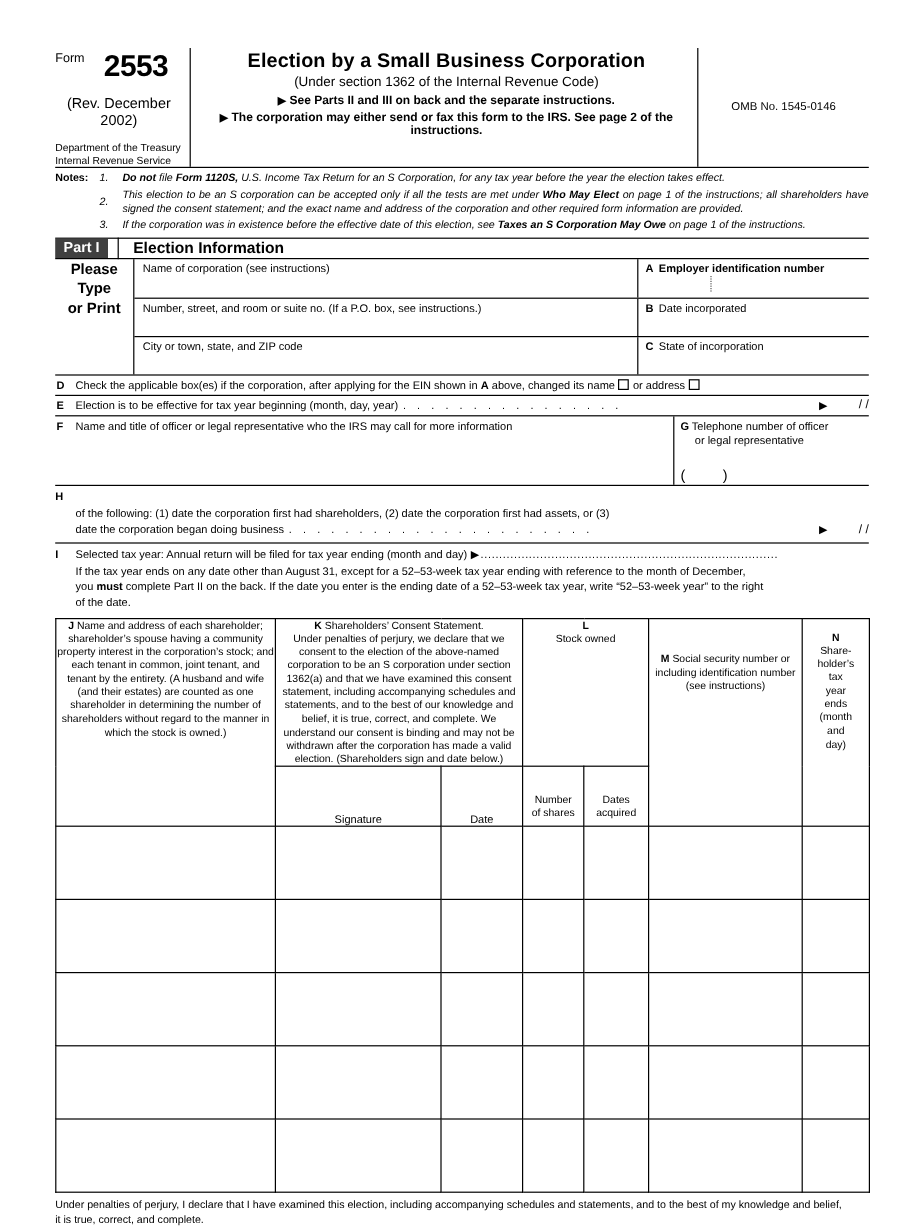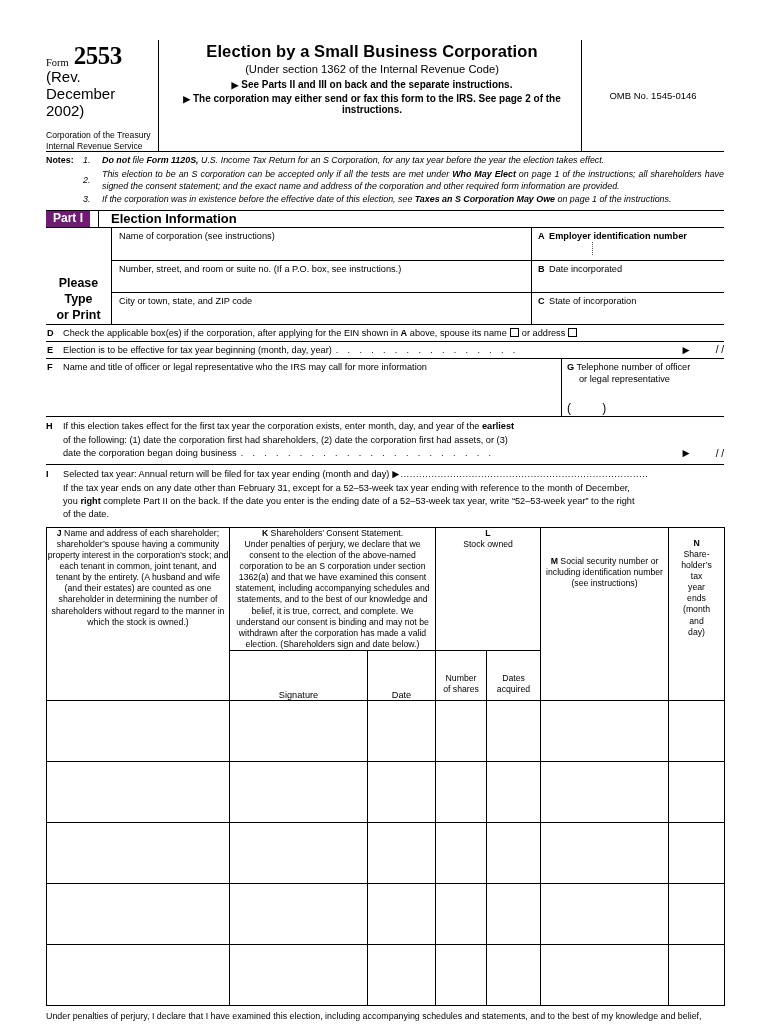--- a/index.html
+++ b/index.html
@@ -12,24 +12,24 @@
     -webkit-font-smoothing: none;
   }
   .page { position: relative; width: 770px; height: 1024px; padding: 0; }
   .sheet { position:absolute; left:46px; top:40px; width:678px; }
 
   
   .hdr { display:flex; align-items:stretch; }
   .hdr-left { width:113px; padding-right:6px; border-right:1.4px solid #000; }
   .hdr-mid  { flex:1; padding:2px 4px 0 8px; text-align:center; border-right:1.4px solid #000;}
   .hdr-right{ width:142px; display:flex; align-items:center; justify-content:center; }
-  .formline { display:flex; align-items:flex-end; gap:5px; padding-top:3px;font-family:Liberation Serif, serif;}
+  .formline { display:flex; align-items:flex-start; gap:16px; padding-top:3px;}
   .formword { font-size:10.5px; }
   .formnum { font-size:25px; font-weight:bold; letter-spacing:-0.5px; line-height:1; }
-  .rev { font-size:15px; margin-top:0; }
+  .rev { font-size:12px; margin-top:11px;text-align:center; }
   .dept { font-size:8.6px; margin-top:11px; line-height:1.25; }
   .ttl { font-size:16.5px; font-weight:bold; letter-spacing:0.1px; line-height:1.15; }
   .sub1 { font-size:11.2px; font-weight:normal; margin-top:2px; }
   .sub2 { font-size:10px; font-weight:bold; margin-top:4px; }
   .sub3 { font-size:10px; font-weight:bold; margin-top:3px; padding-bottom:2px;}
   .omb { font-size:9.5px; }
   .tri { font-size:9px; }
 
   .rule-thick { border-top:1.6px solid #000; }
 
@@ -37,26 +37,26 @@
   .notes { padding:3px 0 4px 0; }
   .noterow { display:flex; font-size:8.9px; line-height:1.3;align-items:center; }
   .notes-lbl { font-weight:bold; width:37px; flex:0 0 37px; font-style:normal; }
   .note-num { width:19px; flex:0 0 19px; font-style:italic; }
   .note-txt { flex:1; font-style:italic; text-align:justify; }
   .note-txt b { font-style:italic; font-weight:bold; }
   .noterow + .noterow { margin-top:2px; }
 
   
   .partbar { display:flex; align-items:center; border-top:1.6px solid #000; border-bottom:1.2px solid #000; height:18px;}
-  .partbox { background:#701a75; color:#fff; font-weight:bold; font-size:12px; padding:1px 7px 2px 7px; margin-right:0; line-height:1.05;}
+  .partbox { background:#404040; color:#fff; font-weight:bold; font-size:12px; padding:1px 7px 2px 7px; margin-right:0; line-height:1.05;}
   .parttitle { font-size:13px; font-weight:bold; padding-left:12px; border-left:1.2px solid #000; margin-left:8px; height:18px; line-height:17px; flex:1;}
 
   
   .addrblock { display:flex; border-bottom:1.4px solid #000;}
-  .typeprint { width:66px; flex:0 0 66px; display:flex; align-items:flex-end; justify-content:center;
+  .typeprint { width:66px; flex:0 0 66px; display:flex; align-items:flex-start; justify-content:center;
                text-align:center; font-weight:bold; font-size:12.4px; line-height:1.32; border-right:1.2px solid #000;}
   .addrcol { flex:1; }
   .arow { display:flex; height:32px; }
   .arow + .arow { border-top:0.9px solid #000; }
   .aleft { flex:1; padding:3px 0 0 7px; font-size:9.2px; border-right:1.2px solid #000;}
   .aright { width:192px; flex:0 0 192px; padding:3px 0 0 6px; font-size:9.2px; position:relative;}
   .aright .kl { font-weight:bold; display:inline-block; width:11px;}
   .aright.bold-lbl .txt { font-weight:bold; }
   .dotsep { position:absolute; left:60px; top:14px; height:13px; border-left:1.4px dotted #555; }
 
@@ -110,21 +110,21 @@
  <div class="sheet">
 
   <div class="hdr">
     <div class="hdr-left">
       <div class="formline">
         <span class="formword">Form</span>
         <span class="formnum">2553</span>
       </div>
       <div class="rev">(Rev. December 2002)</div>
       <div class="dept">
-        <div>Corporation of the Treasury</div>
+        <div>Department of the Treasury</div>
         <div>Internal Revenue Service</div>
       </div>
     </div>
 
     <div class="hdr-mid">
       <div class="ttl">Election by a Small Business Corporation</div>
       <div class="sub1">(Under section 1362 of the Internal Revenue Code)</div>
       <div class="sub2">
         <span class="tri">▶</span>
         <span>See Parts II and III on back and the separate instructions.</span>
@@ -197,21 +197,21 @@
         <div class="aright">
           <span class="kl">C</span><span class="txt">State of incorporation</span>
         </div>
       </div>
 
     </div>
   </div>
 
   <div class="drow">
     <span class="kltr">D</span>
-    <span>Check the applicable box(es) if the corporation, after applying for the EIN shown in</span>&nbsp;<b>A</b>&nbsp;<span>above, spouse its name</span>
+    <span>Check the applicable box(es) if the corporation, after applying for the EIN shown in</span>&nbsp;<b>A</b>&nbsp;<span>above, changed its name</span>
     <span class="chk"></span>
     <span>or address</span>
     <span class="chk"></span>
   </div>
 
   <div class="drow">
     <span class="kltr">E</span>
     <span>Election is to be effective for tax year beginning (month, day, year)</span>
     <span class="leader">. . . . . . . . . . . . . . . .</span>
     <span>▶</span>
@@ -227,21 +227,20 @@
       <span style="font-weight:bold;">G</span>
       <span>Telephone number of officer</span>
       <div style="padding-left:12px;">or legal representative</div>
       <div class="paren">(            )</div>
     </div>
   </div>
 
   <div class="hblock">
     <div class="hline">
       <span class="hind">H</span>
-      <span><span>If this election takes effect for the first tax year the corporation exists, enter month, day, and year of the </span><b>earliest</b></span>
     </div>
     <div class="hline">
       <span class="hind"></span>
       <span>of the following: (1) date the corporation first had shareholders, (2) date the corporation first had assets, or (3)</span>
     </div>
     <div class="hline">
       <span class="hind"></span>
       <span>date the corporation began doing business</span>
       <span class="leader">. . . . . . . . . . . . . . . . . . . . . .</span>
       <span>▶</span>
@@ -251,25 +250,25 @@
 
   <div class="iblock">
     <div class="iline">
       <span class="hind">I</span>
       <span>Selected tax year: Annual return will be filed for tax year ending (month and day)</span>
       <span style="padding:0 1px 0 3px;">▶</span>
       <span class="dotlead">................................................................................</span>
     </div>
     <div class="iline">
       <span class="hind"></span>
-      <span>If the tax year ends on any date other than February 31, except for a 52–53-week tax year ending with reference to the month of December,</span>
+      <span>If the tax year ends on any date other than August 31, except for a 52–53-week tax year ending with reference to the month of December,</span>
     </div>
     <div class="iline">
       <span class="hind"></span>
-      <span><span>you </span><b>right</b><span> complete Part II on the back. If the date you enter is the ending date of a 52–53-week tax year, write “52–53-week year” to the right</span></span>
+      <span><span>you </span><b>must</b><span> complete Part II on the back. If the date you enter is the ending date of a 52–53-week tax year, write “52–53-week year” to the right</span></span>
     </div>
     <div class="iline">
       <span class="hind"></span>
       <span>of the date.</span>
     </div>
   </div>
 
   <table class="sh">
     <colgroup>
       <col style="width:183px">

